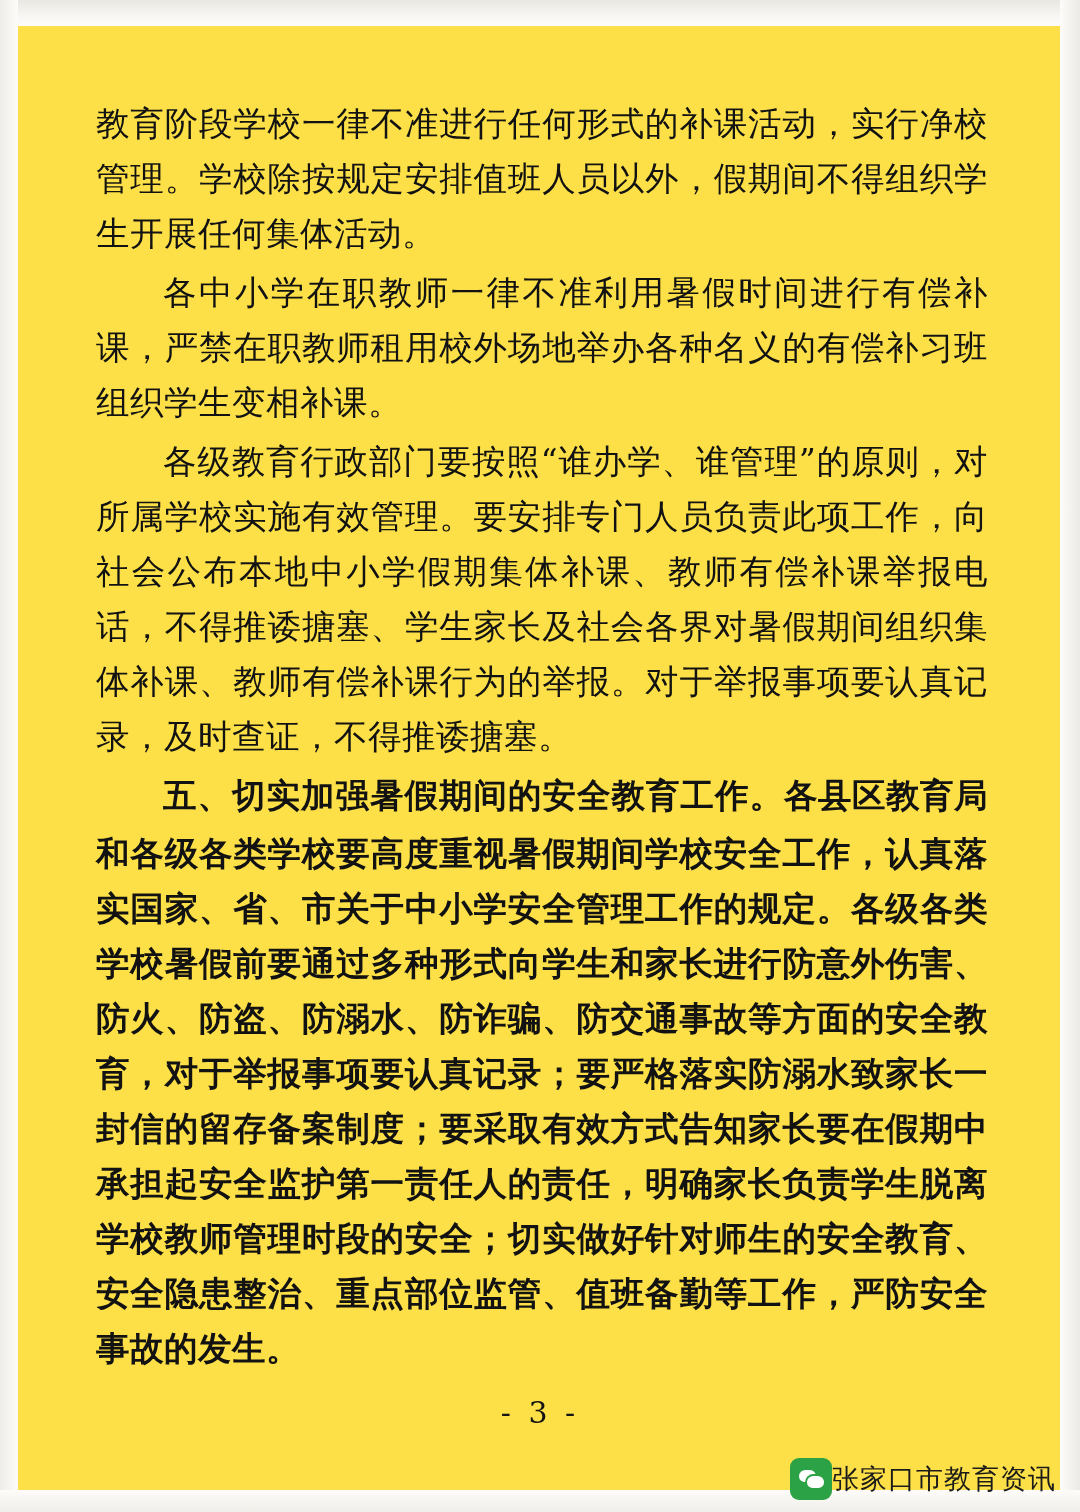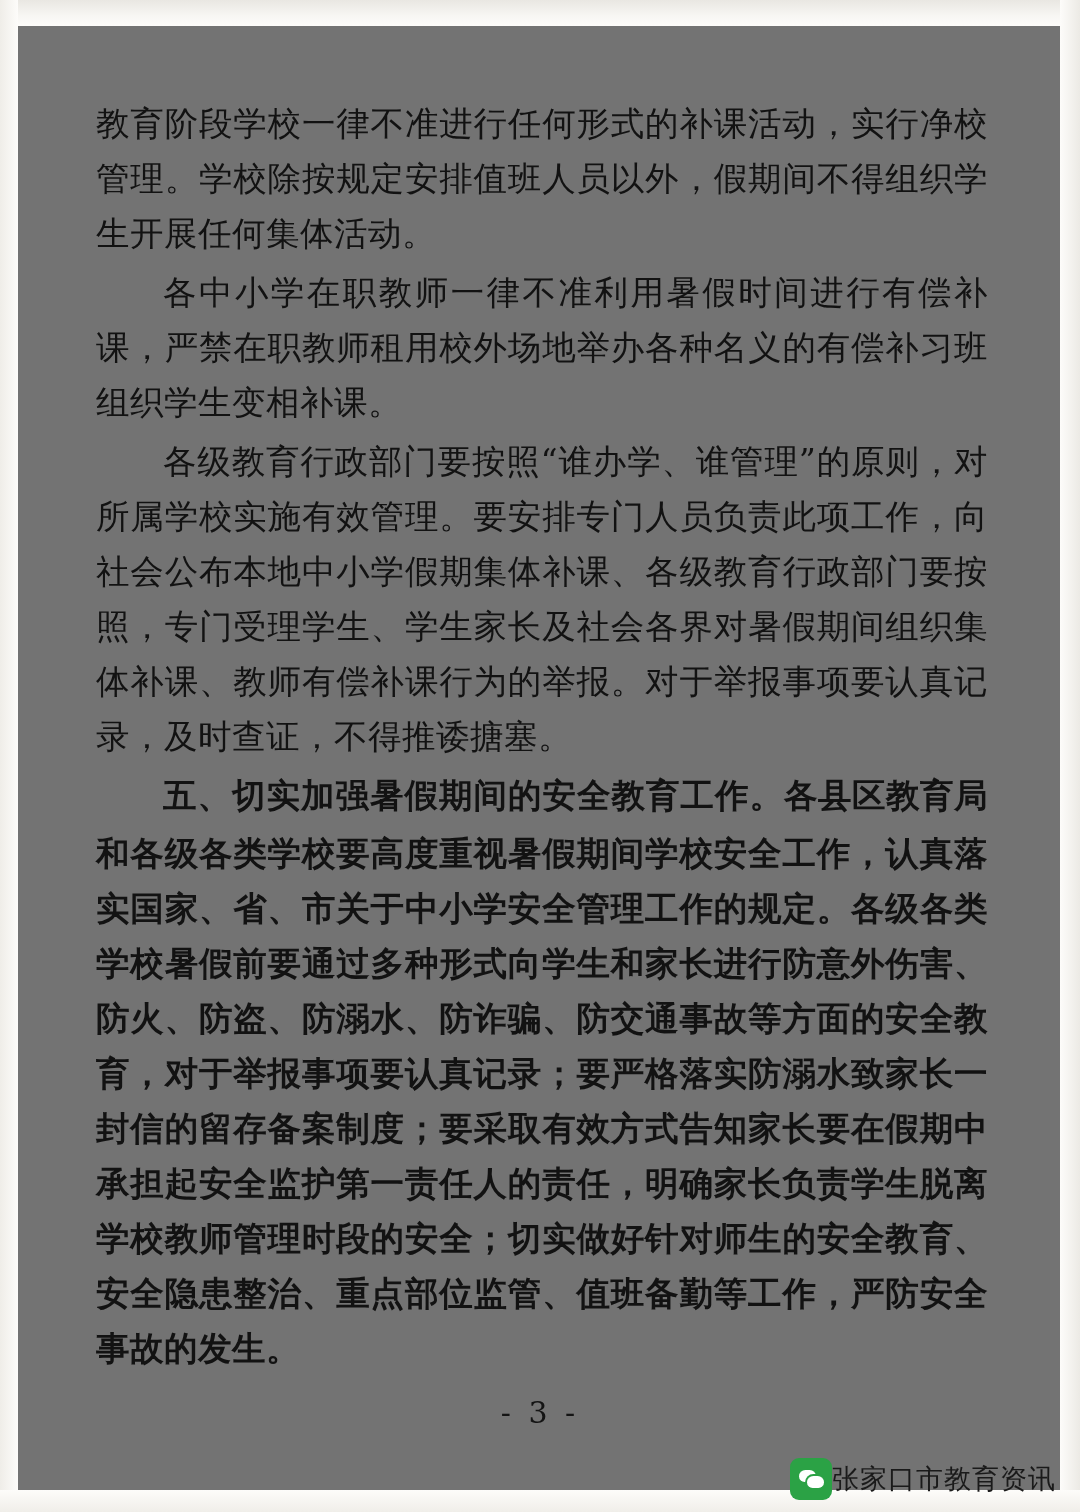--- a/index.html
+++ b/index.html
@@ -10,21 +10,21 @@
     width: 1080px;
     height: 1512px;
     background: #ffffff;
     font-family: "DejaVu Serif", "Liberation Serif", serif;
     position: relative;
     overflow: hidden;
   }
   .page {
     position: absolute;
     inset: 0;
-    background: #737373;
+    background: #fde047;
   }
   
   .scan-edge-top {
     position: absolute;
     top: 0; left: 0; right: 0;
     height: 26px;
     background: linear-gradient(to bottom, #e9e7e2 0%, #f7f6f3 60%, #fdfcfa 100%);
   }
   .scan-edge-left {
     position: absolute;
@@ -139,21 +139,21 @@
   <div class="scan-edge-left"></div>
   <div class="scan-edge-right"></div>
   <div class="scan-edge-bottom"></div>
 
   <div class="doc-body">
 
     <p class="para">教育阶段学校一律不准进行任何形式的补课活动，实行净校管理。学校除按规定安排值班人员以外，假期间不得组织学生开展任何集体活动。</p>
 
     <p class="para indent">各中小学在职教师一律不准利用暑假时间进行有偿补课，严禁在职教师租用校外场地举办各种名义的有偿补习班组织学生变相补课。</p>
 
-    <p class="para indent">各级教育行政部门要按照“谁办学、谁管理”的原则，对所属学校实施有效管理。要安排专门人员负责此项工作，向社会公布本地中小学假期集体补课、各级教育行政部门要按照，专门受理学生、学生家长及社会各界对暑假期间组织集体补课、教师有偿补课行为的举报。对于举报事项要认真记录，及时查证，不得推诿搪塞。</p>
+    <p class="para indent">各级教育行政部门要按照“谁办学、谁管理”的原则，对所属学校实施有效管理。要安排专门人员负责此项工作，向社会公布本地中小学假期集体补课、教师有偿补课举报电话，不得推诿搪塞、学生家长及社会各界对暑假期间组织集体补课、教师有偿补课行为的举报。对于举报事项要认真记录，及时查证，不得推诿搪塞。</p>
 
     <p class="para indent section-para"><span class="lead">五、切实加强暑假期间的安全教育工作。</span><span>各县区教育局和各级各类学校要高度重视暑假期间学校安全工作，认真落实国家、省、市关于中小学安全管理工作的规定。各级各类学校暑假前要通过多种形式向学生和家长进行防意外伤害、防火、防盗、防溺水、防诈骗、防交通事故等方面的安全教育，对于举报事项要认真记录；要严格落实防溺水致家长一封信的留存备案制度；要采取有效方式告知家长要在假期中承担起安全监护第一责任人的责任，明确家长负责学生脱离学校教师管理时段的安全；切实做好针对师生的安全教育、安全隐患整治、重点部位监管、值班备勤等工作，严防安全事故的发生。</span></p>
 
   </div>
 
   <div class="page-number">- 3 -</div>
 
   <div class="watermark">
     <div class="wm-logo"></div>
     <div class="wm-text">张家口市教育资讯</div>

